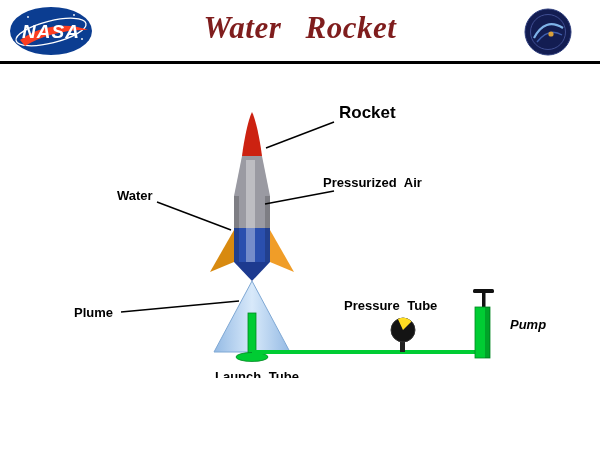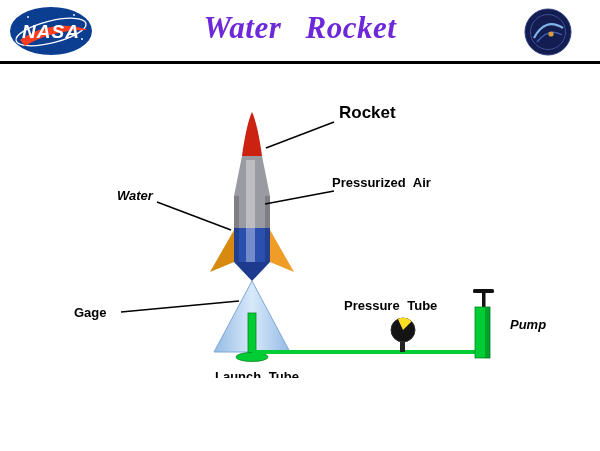--- a/index.html
+++ b/index.html
@@ -3,21 +3,21 @@
 <meta charset="utf-8">
 <style>
   html,body { margin:0; padding:0; background:#ffffff; }
   .page {
     position:relative; width:600px; height:378px; background:#ffffff;
     font-family:"Liberation Sans", sans-serif; overflow:hidden;
   }
   .page-title {
     position:absolute; left:0; right:0; top:10px; text-align:center;
     font-family:"Liberation Serif", serif; font-style:italic; font-weight:bold;
-    font-size:31px; color:#6d28d9; word-spacing:16px; letter-spacing:0.5px;
+    font-size:31px; color:#7f1d1d; word-spacing:16px; letter-spacing:0.5px;
   }
   .divider {
     position:absolute; left:0; top:61px; width:600px; height:2.5px; background:#000;
   }
   .logo-left  { position:absolute; left:8px;  top:5px; }
   .logo-right { position:absolute; left:523px; top:7px; }
   .diagram-svg { position:absolute; left:0; top:0; }
   .label {
     position:absolute; font-weight:bold; font-size:13px; color:#000;
     word-spacing:4px; white-space:nowrap;
@@ -94,25 +94,25 @@
     <circle cx="25" cy="25" r="17.5" fill="none" stroke="#44549a" stroke-width="0.9"></circle>
     <path d="M11,31 Q22,10 40,21" fill="none" stroke="#7fb3e8" stroke-width="2.2"></path>
     <path d="M14,35 Q26,20 39,28" fill="none" stroke="#3f5fae" stroke-width="1.4"></path>
     <circle cx="28" cy="27" r="2.6" fill="#d9a03a"></circle>
   </svg>
 
   <div class="divider"></div>
 
   <div class="label label-red" style="left:339px; top:103px;">Rocket</div>
 
-  <div class="label" style="left:332px; top:175px;">Pressurized Air</div>
+  <div class="label" style="left:323px; top:175px;">Pressurized Air</div>
 
-  <div class="label" style="left:117px; top:188px;font-style:italic;">Water</div>
+  <div class="label" style="left:117px; top:188px;">Water</div>
 
-  <div class="label" style="left:74px; top:305px;">Gage</div>
+  <div class="label" style="left:74px; top:305px;">Plume</div>
 
   <div class="label" style="left:344px; top:298px;">Pressure Tube</div>
 
   <div class="label" style="left:510px; top:317px;font-style:italic;">Pump</div>
 
   <div class="label" style="left:215px; top:369px;">Launch Tube</div>
 
 </div>
 
 </body></html>

